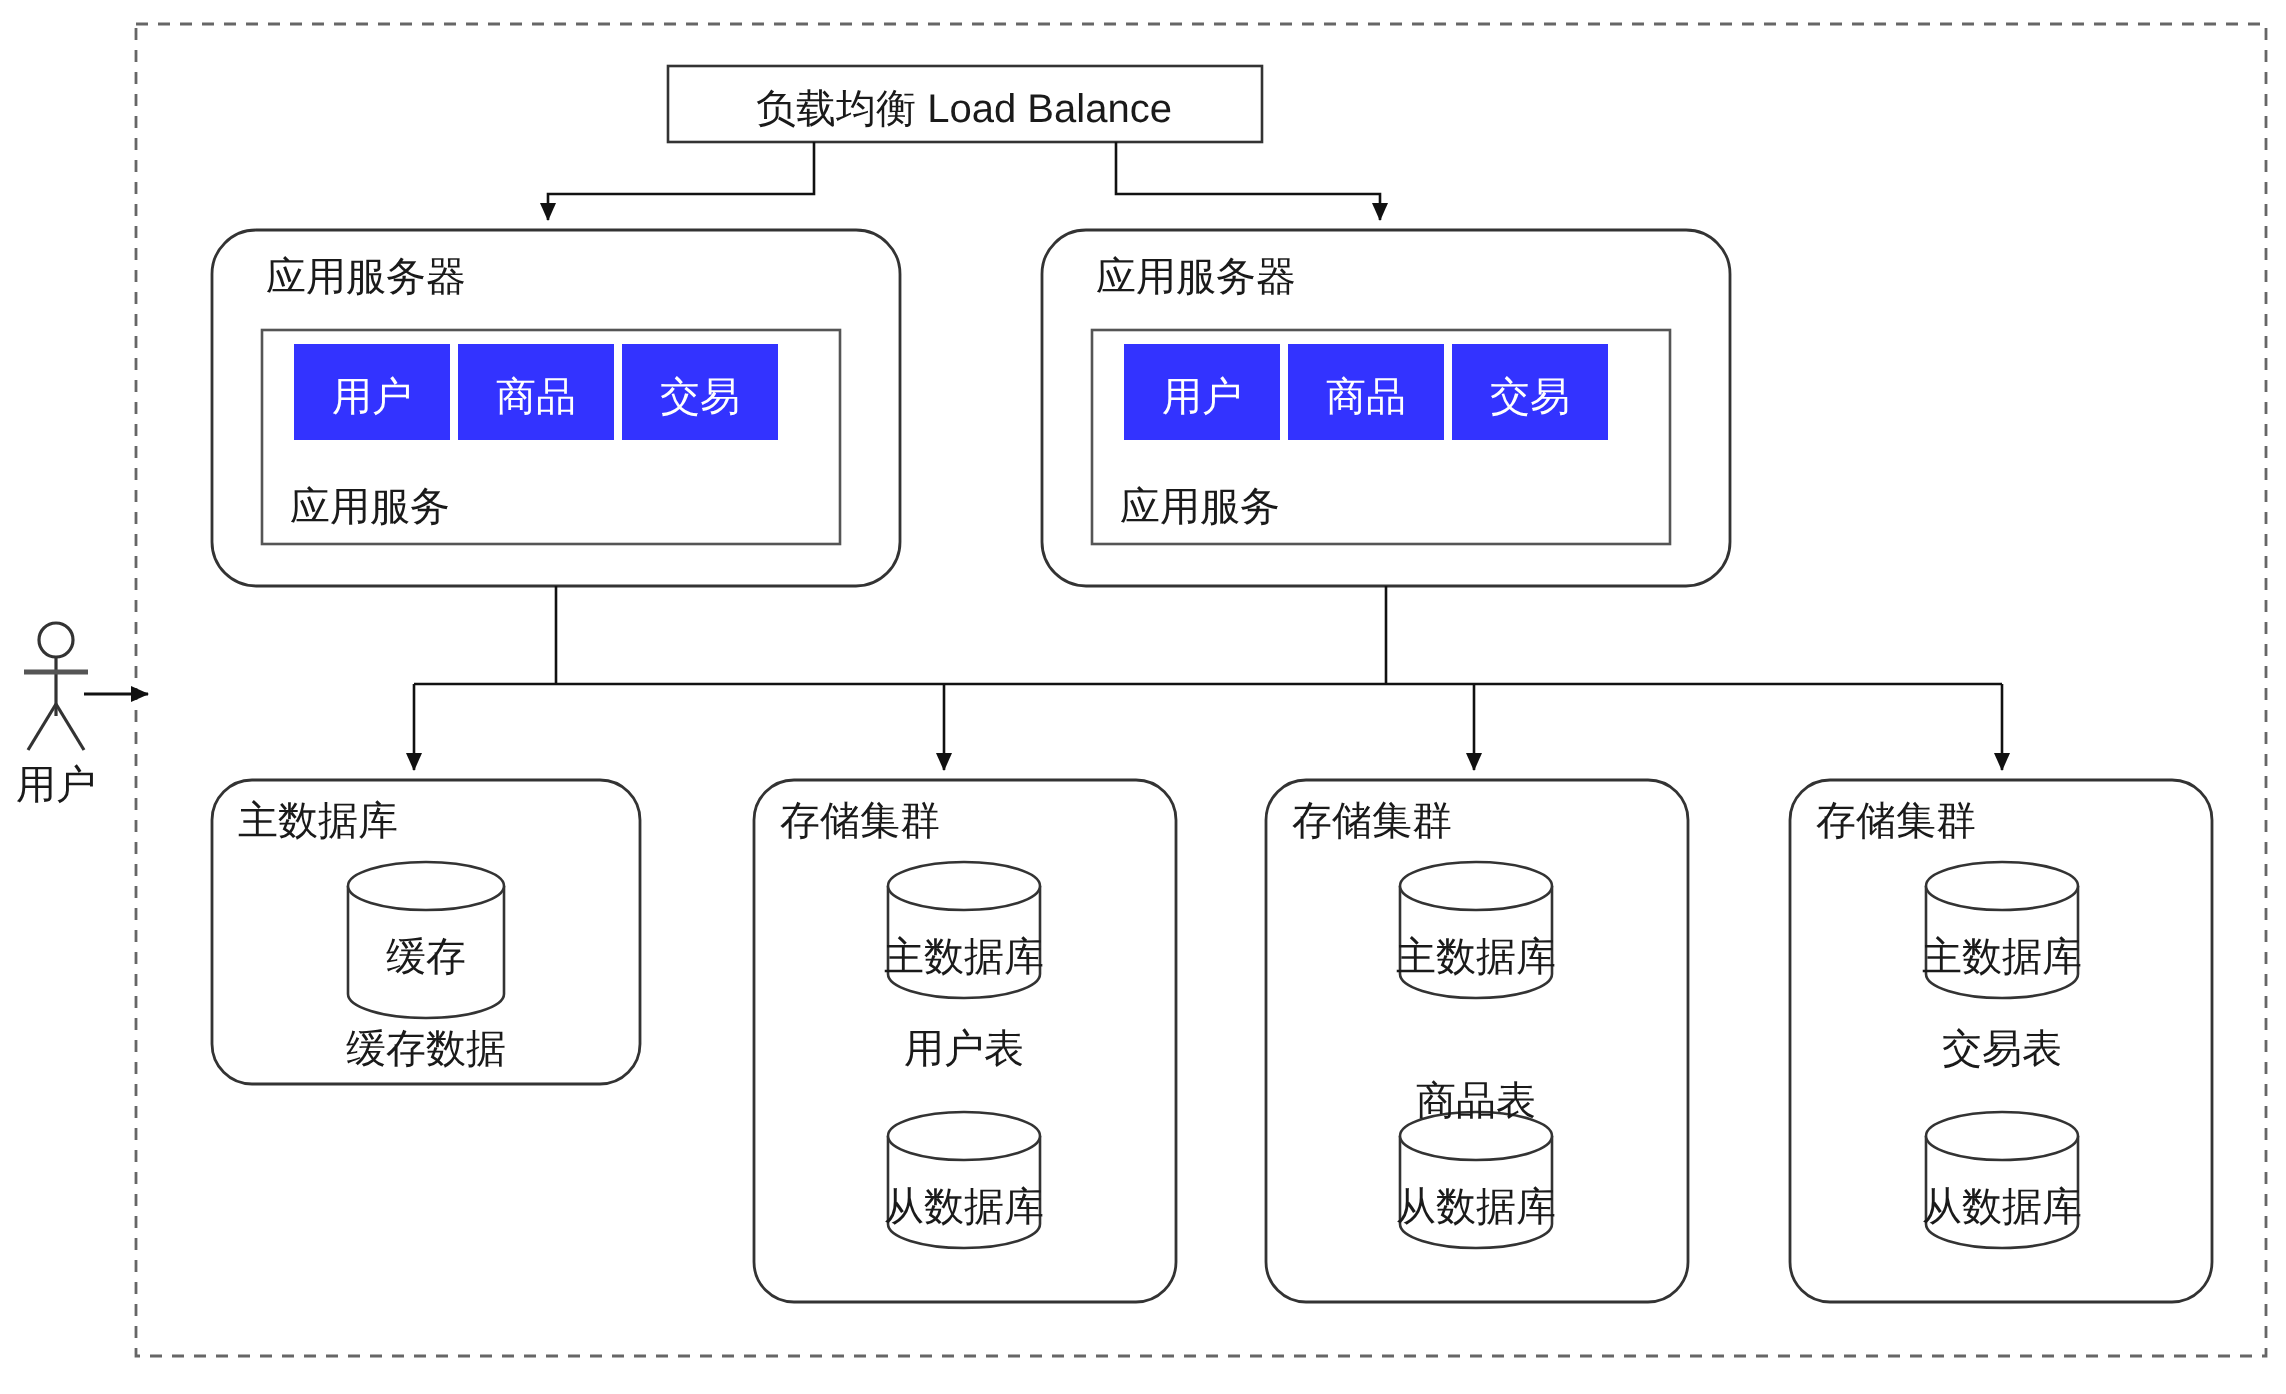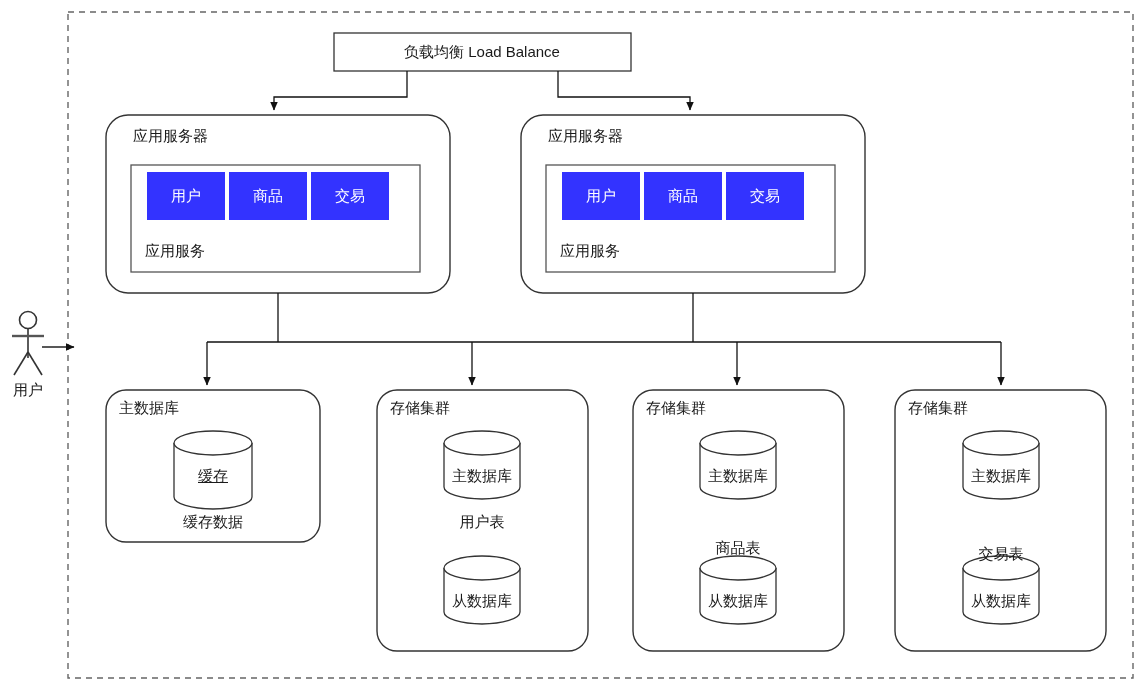--- a/index.html
+++ b/index.html
@@ -20,21 +20,21 @@
   svg.layer {
     position: absolute;
     left: 0;
     top: 0;
     width: 1143px;
     height: 697px;
   }
   .lbl {
     position: absolute;
     color: #1a1a1a;
-    font-size: 15px;
+    font-size: 20px;
     line-height: 1.1;
     white-space: nowrap;
   }
   .lbl-white {
     color: #ffffff;
   }
   .ctr {
     text-align: center;
     transform: translateX(-50%);
   }
@@ -139,31 +139,31 @@
   <div class="lbl lbl-white ctr" style="left:350px; top:188px;">交易</div>
   <div class="lbl" style="left:145px; top:243px;">应用服务</div>
 
   <div class="lbl" style="left:548px; top:128px;">应用服务器</div>
   <div class="lbl lbl-white ctr" style="left:601px; top:188px;">用户</div>
   <div class="lbl lbl-white ctr" style="left:683px; top:188px;">商品</div>
   <div class="lbl lbl-white ctr" style="left:765px; top:188px;">交易</div>
   <div class="lbl" style="left:560px; top:243px;">应用服务</div>
 
   <div class="lbl" style="left:119px; top:400px;">主数据库</div>
-  <div class="lbl ctr" style="left:213px; top:468px;text-decoration:underline;">缓存</div>
+  <div class="lbl ctr" style="left:213px; top:468px;">缓存</div>
   <div class="lbl ctr" style="left:213px; top:514px;text-align:right;">缓存数据</div>
 
   <div class="lbl" style="left:390px; top:400px;">存储集群</div>
   <div class="lbl ctr" style="left:482px; top:468px;">主数据库</div>
   <div class="lbl ctr" style="left:482px; top:514px;font-family:Liberation Serif, serif;">用户表</div>
   <div class="lbl ctr" style="left:482px; top:593px;">从数据库</div>
 
   <div class="lbl" style="left:646px; top:400px;">存储集群</div>
   <div class="lbl ctr" style="left:738px; top:468px;">主数据库</div>
   <div class="lbl ctr" style="left:738px; top:540px;">商品表</div>
   <div class="lbl ctr" style="left:738px; top:593px;">从数据库</div>
 
   <div class="lbl" style="left:908px; top:400px;">存储集群</div>
   <div class="lbl ctr" style="left:1001px; top:468px;">主数据库</div>
-  <div class="lbl ctr" style="left:1001px; top:514px;margin-top:32px;">交易表</div>
+  <div class="lbl ctr" style="left:1001px; top:514px;">交易表</div>
   <div class="lbl ctr" style="left:1001px; top:593px;">从数据库</div>
 
 </div>
 
 </body></html>

